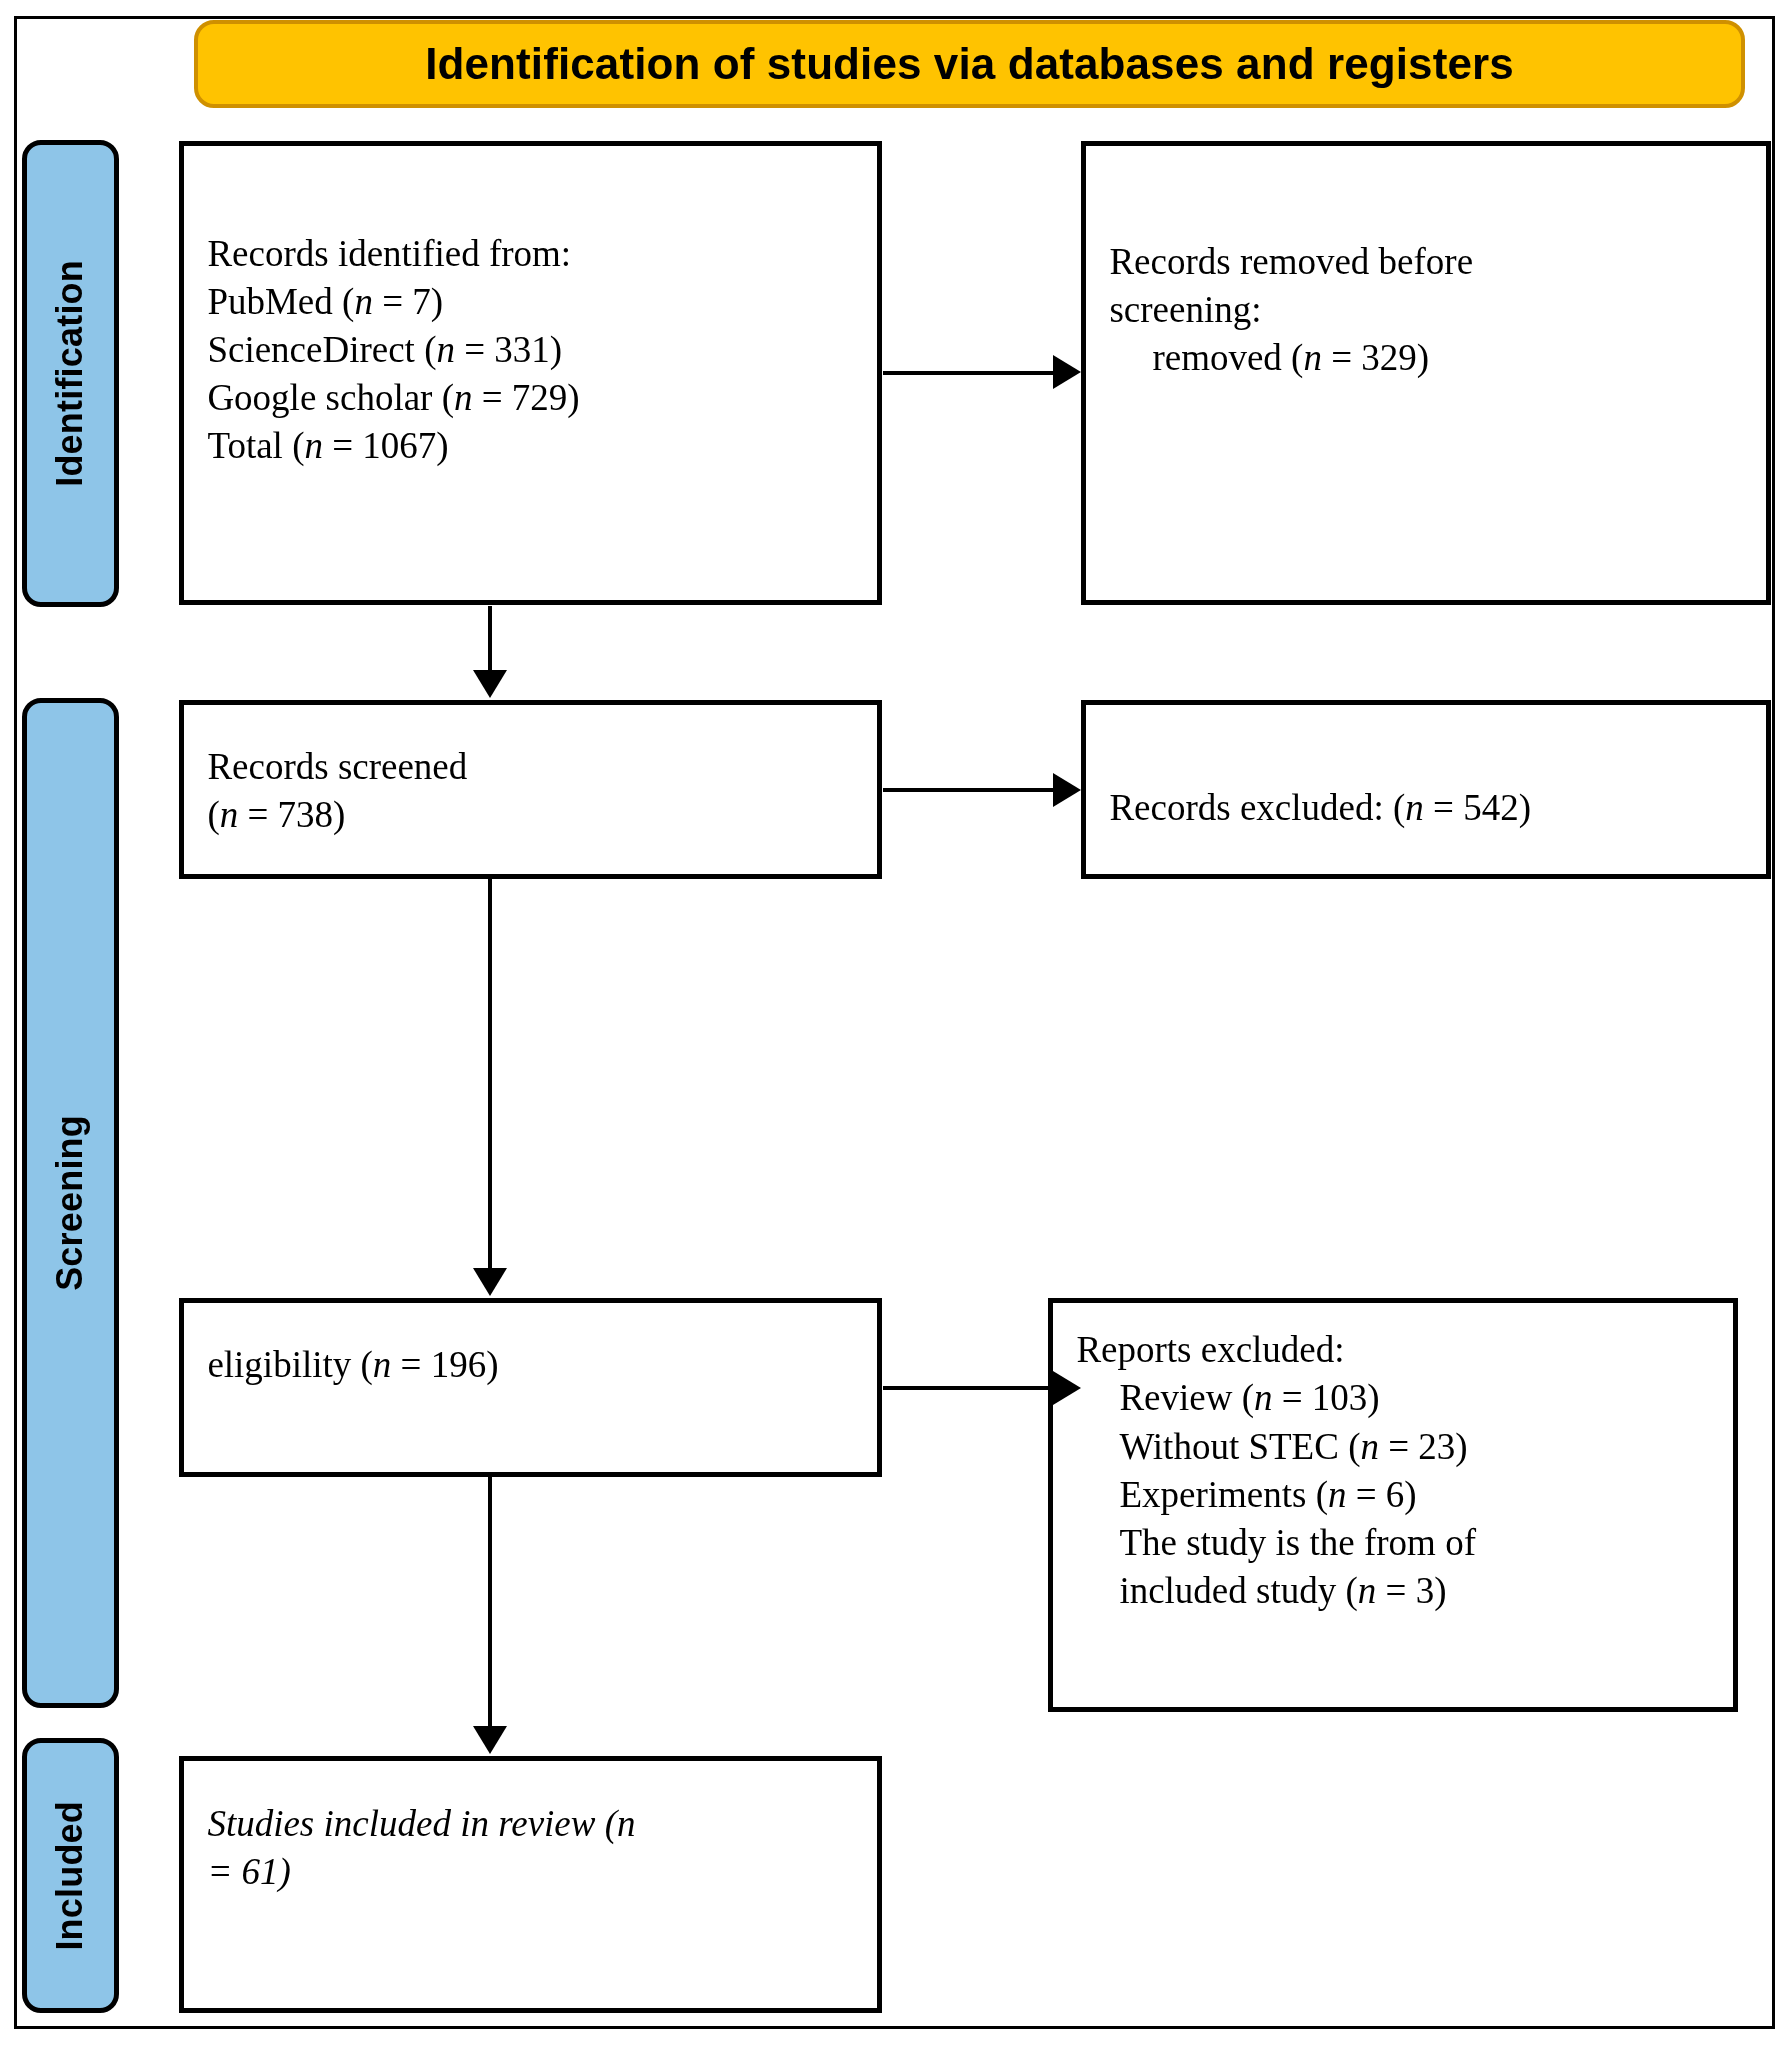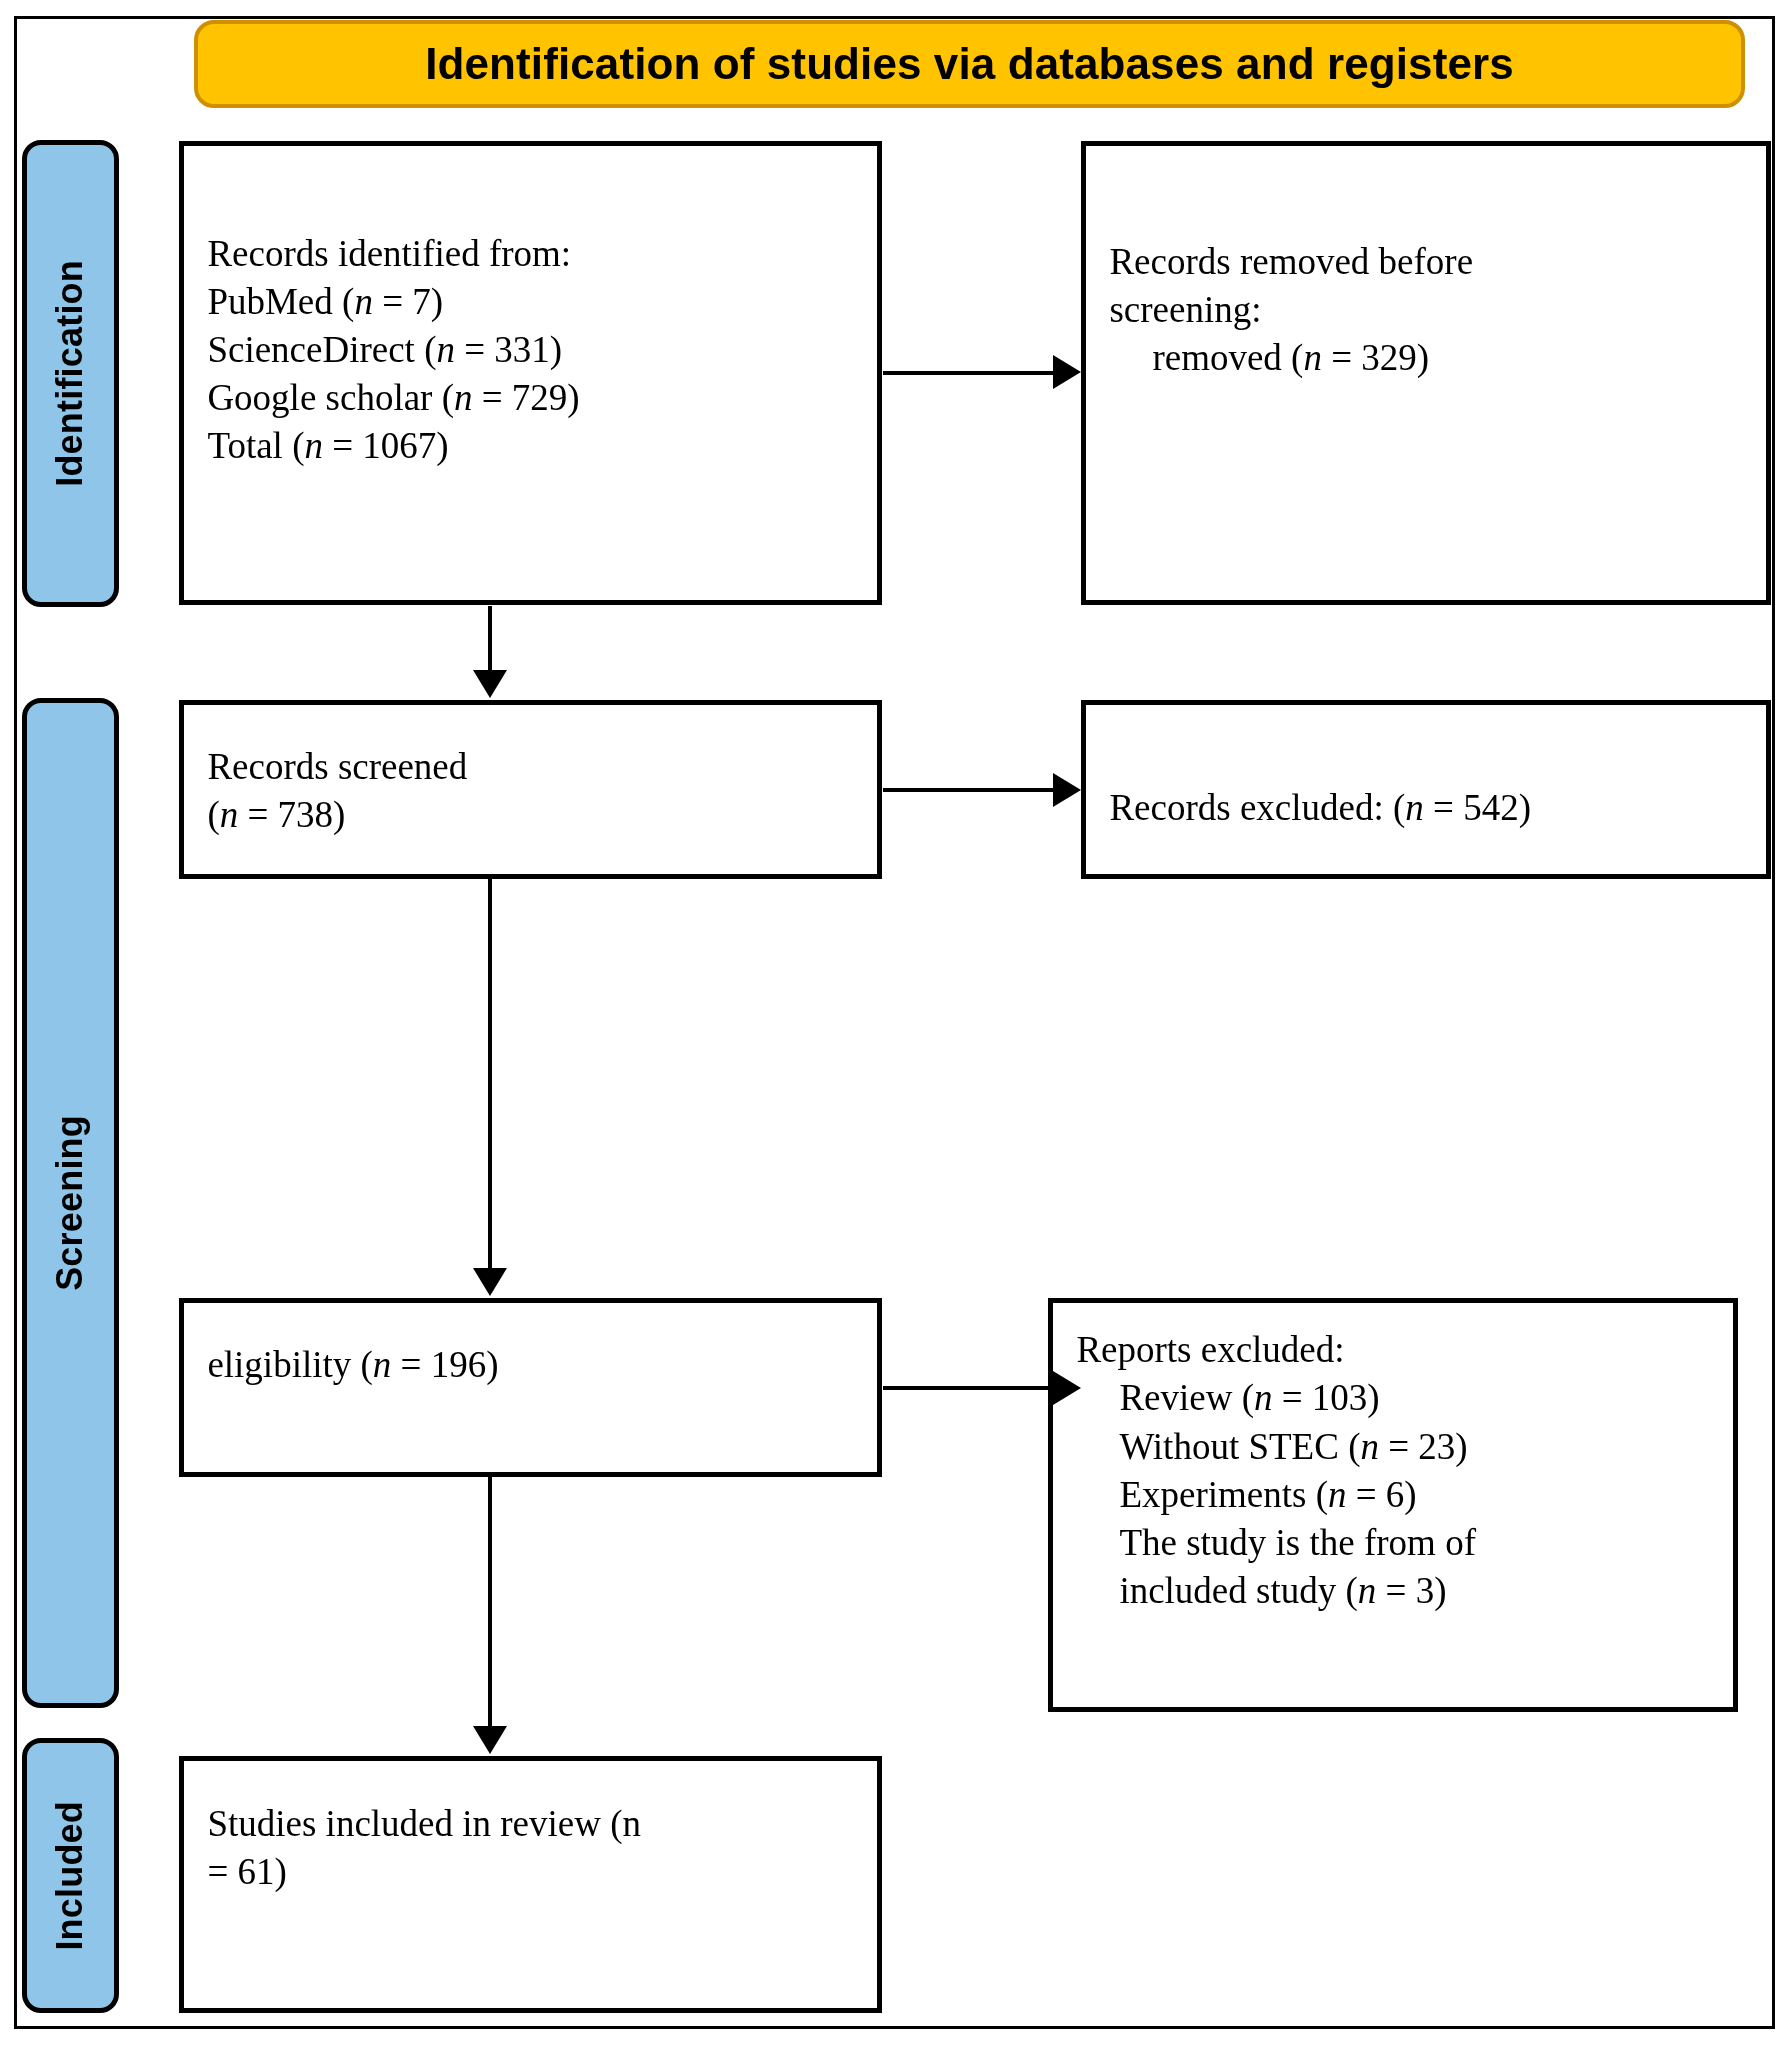--- a/index.html
+++ b/index.html
@@ -111,21 +111,21 @@
   #box-excluded     { left: 1081px; top: 700px; width: 690px; height: 179px; }
   #box-excluded .ptext { top: 79px; }
 
   #box-eligibility  { left: 179px;  top: 1298px; width: 703px; height: 179px; }
   #box-eligibility .ptext { top: 38px; }
 
   #box-rep-excluded { left: 1048px; top: 1298px; width: 690px; height: 414px; }
   #box-rep-excluded .ptext { top: 23.4px; }
 
   #box-included     { left: 179px;  top: 1756px; width: 703px; height: 257px; }
-  #box-included .ptext { top: 39px; }
+  #box-included .ptext { top: 39px; font-style: italic; }
 
   
   .hline {
     position: absolute;
     height: 4px;
     background: #000000;
   }
   .vline {
     position: absolute;
     width: 4px;

